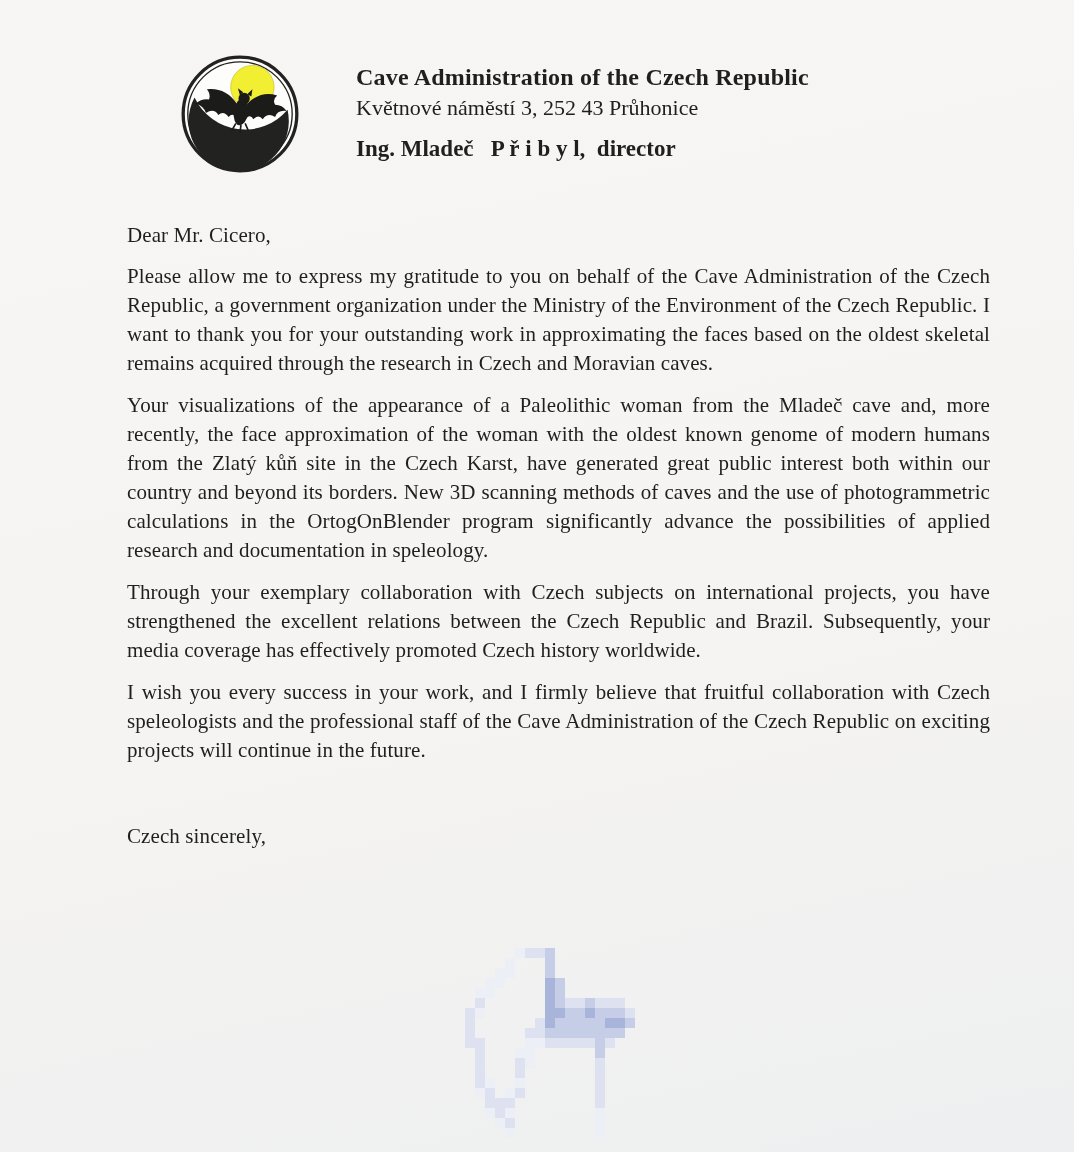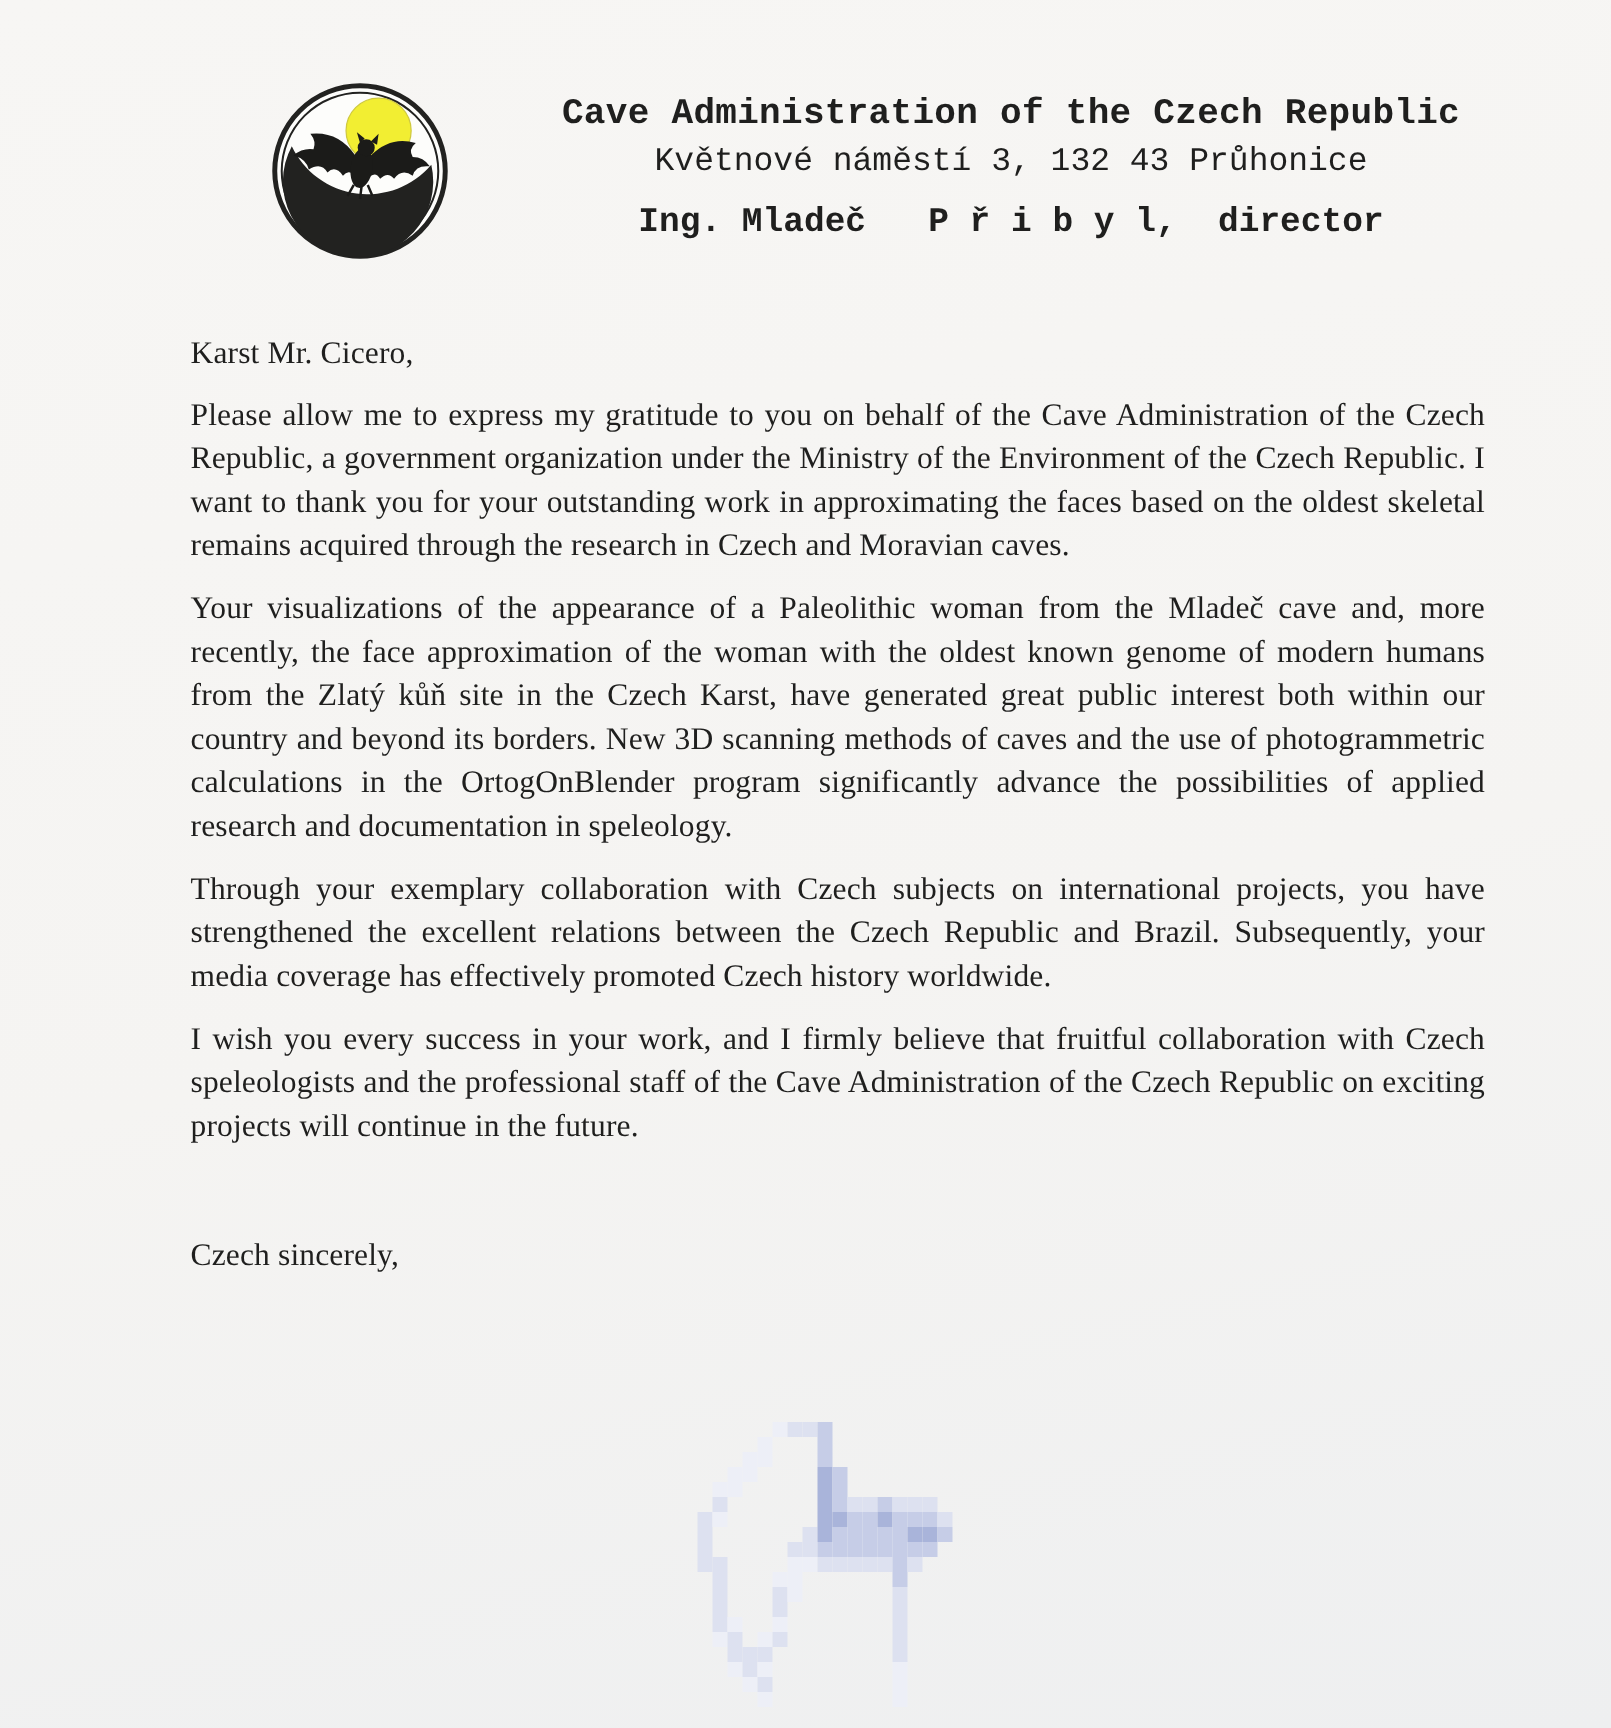--- a/index.html
+++ b/index.html
@@ -19,22 +19,20 @@
     left: 178px;
     top: 52px;
     width: 124px;
     height: 124px;
   }
   .header-text {
     position: absolute;
     left: 356px;
     top: 63px;
     width: 636px;
-    text-align: center;
-    font-family: Liberation Mono, monospace;
   }
   .org-name {
     font-size: 24px;
     font-weight: bold;
     letter-spacing: 0.2px;
     line-height: 1.2;
   }
   .org-address {
     font-size: 22px;
     margin-top: 3px;
@@ -91,26 +89,26 @@
       <path d="M67,50 Q80,37 96,42 Q91,46 94,51 Q101,51 105,57 Q96,56 94,63 Q87,58 82,65 Q78,60 73,65 Q70,60 66,64 Z"></path>
       <ellipse cx="61" cy="58" rx="7" ry="13" transform="rotate(8 61 58)"></ellipse>
       <circle cx="64" cy="45" r="5.5"></circle>
       <path d="M60,42 l-2,-7 5,4 z M67,41 l5,-5 -1,7 z"></path>
       <path d="M56,69 l-4,7 M61,70 l-1,8 M65,69 l3,7" stroke="#1b1b19" stroke-width="1.6" fill="none"></path>
     </g>
   </svg>
 
   <div class="header-text">
     <div class="org-name">Cave Administration of the Czech Republic</div>
-    <div class="org-address">Květnové náměstí 3, 132 43 Průhonice</div>
+    <div class="org-address">Květnové náměstí 3, 252 43 Průhonice</div>
     <div class="director-line">Ing. Mladeč   P ř i b y l,  director</div>
   </div>
 
   <div class="letter-body">
-    <div class="salutation">Karst Mr. Cicero,</div>
+    <div class="salutation">Dear Mr. Cicero,</div>
     <p class="para">Please allow me to express my gratitude to you on behalf of the Cave Administration of the Czech Republic, a government organization under the Ministry of the Environment of the Czech Republic. I want to thank you for your outstanding work in approximating the faces based on the oldest skeletal remains acquired through the research in Czech and Moravian caves.</p>
     <p class="para">Your visualizations of the appearance of a Paleolithic woman from the Mladeč cave and, more recently, the face approximation of the woman with the oldest known genome of modern humans from the Zlatý kůň site in the Czech Karst, have generated great public interest both within our country and beyond its borders. New 3D scanning methods of caves and the use of photogrammetric calculations in the OrtogOnBlender program significantly advance the possibilities of applied research and documentation in speleology.</p>
     <p class="para">Through your exemplary collaboration with Czech subjects on international projects, you have strengthened the excellent relations between the Czech Republic and Brazil. Subsequently, your media coverage has effectively promoted Czech history worldwide.</p>
     <p class="para">I wish you every success in your work, and I firmly believe that fruitful collaboration with Czech speleologists and the professional staff of the Cave Administration of the Czech Republic on exciting projects will continue in the future.</p>
     <div class="closing">Czech sincerely,</div>
   </div>
 
   <div class="signature">
       <div class="px" style="left: 60px; top: 0px; width: 10px; height: 10px; background: rgb(237, 239, 247);"></div>
       <div class="px" style="left: 70px; top: 0px; width: 10px; height: 10px; background: rgb(221, 225, 240);"></div>

